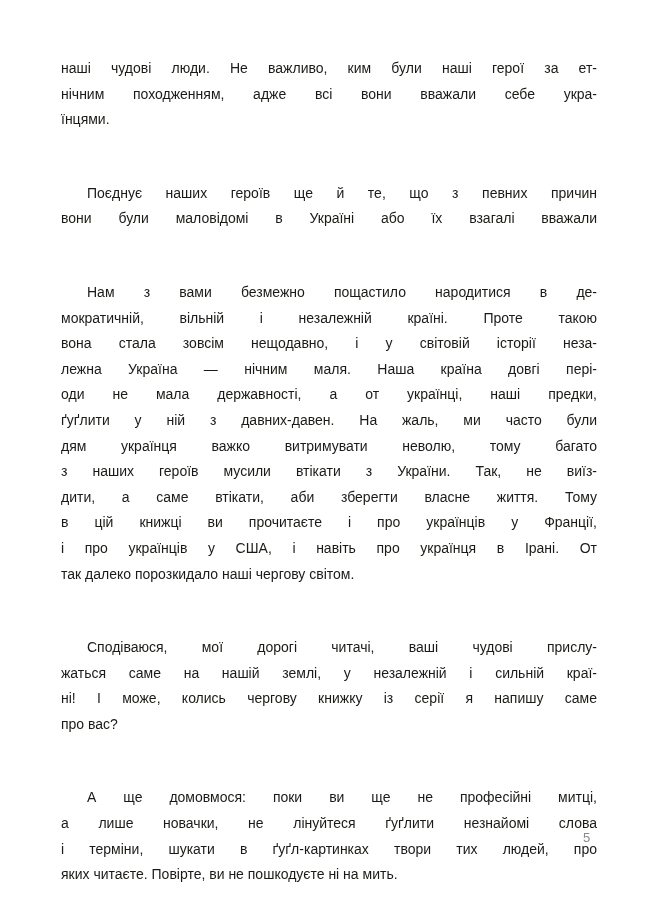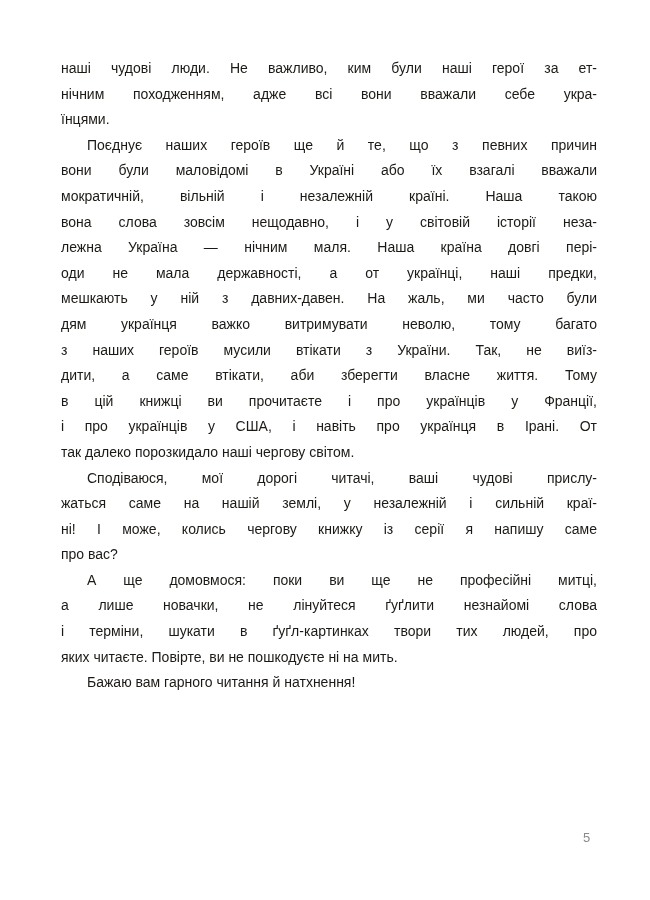--- a/index.html
+++ b/index.html
@@ -9,40 +9,41 @@
   .page-text {
     position: absolute; left: 61px; top: 56px; width: 536px;
     font-family: "Liberation Sans", sans-serif;
     font-size: 14px; line-height: 25.6px; color: #1c1a16;
   }
   .line {
     display: block; white-space: nowrap; text-align: justify; text-align-last: justify;
     height: 25.6px;
   }
   .line.last { text-align-last: left; }
-  .line.indent { padding-left: 26px; }
+  .line.indent { padding-left: 26px; margin-top: 48px; }
   .page-number {
     position: absolute; left: 583px; top: 830px;
     font-family: "Liberation Sans", sans-serif; font-size: 13px; color: #8a8a8a;
   }
 </style>
 </head>
 <body>
 
 <div class="page-text">
   <span class="line">наші чудові люди. Не важливо, ким були наші герої за ет-</span>
   <span class="line">нічним походженням, адже всі вони вважали себе укра-</span>
   <span class="line last">їнцями.</span>
   <span class="line indent">Поєднує наших героїв ще й те, що з певних причин</span>
   <span class="line">вони були маловідомі в Україні або їх взагалі вважали</span>
-  <span class="line">мократичній, вільній і незалежній країні. Наша такою</span>
-  <span class="line">вона слова зовсім нещодавно, і у світовій історії неза-</span>
+  <span class="line indent">Нам з вами безмежно пощастило народитися в де-</span>
+  <span class="line">мократичній, вільній і незалежній країні. Проте такою</span>
+  <span class="line">вона стала зовсім нещодавно, і у світовій історії неза-</span>
   <span class="line">лежна Україна — нічним маля. Наша країна довгі пері-</span>
   <span class="line">оди не мала державності, а от українці, наші предки,</span>
-  <span class="line">мешкають у ній з давних-давен. На жаль, ми часто були</span>
+  <span class="line">ґуґлити у ній з давних-давен. На жаль, ми часто були</span>
   <span class="line">дям українця важко витримувати неволю, тому багато</span>
   <span class="line">з наших героїв мусили втікати з України. Так, не виїз-</span>
   <span class="line">дити, а саме втікати, аби зберегти власне життя. Тому</span>
   <span class="line">в цій книжці ви прочитаєте і про українців у Франції,</span>
   <span class="line">і про українців у США, і навіть про українця в Ірані. От</span>
   <span class="line last">так далеко порозкидало наші чергову світом.</span>
   <span class="line indent">Сподіваюся, мої дорогі читачі, ваші чудові прислу-</span>
   <span class="line">жаться саме на нашій землі, у незалежній і сильній краї-</span>
   <span class="line">ні! І може, колись чергову книжку із серії я напишу саме</span>
   <span class="line last">про вас?</span>

